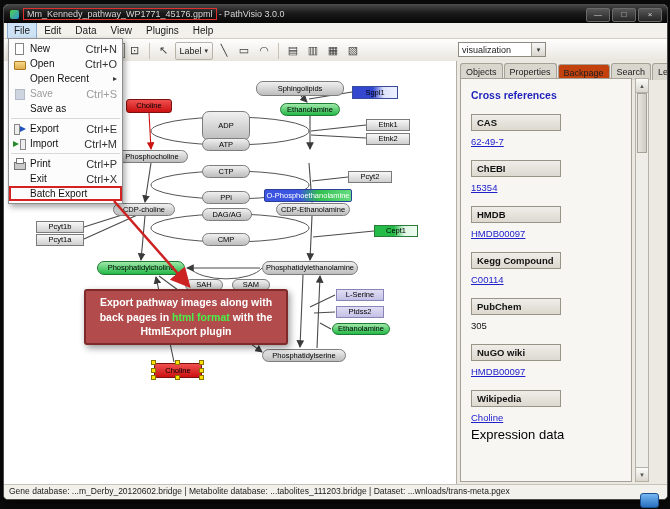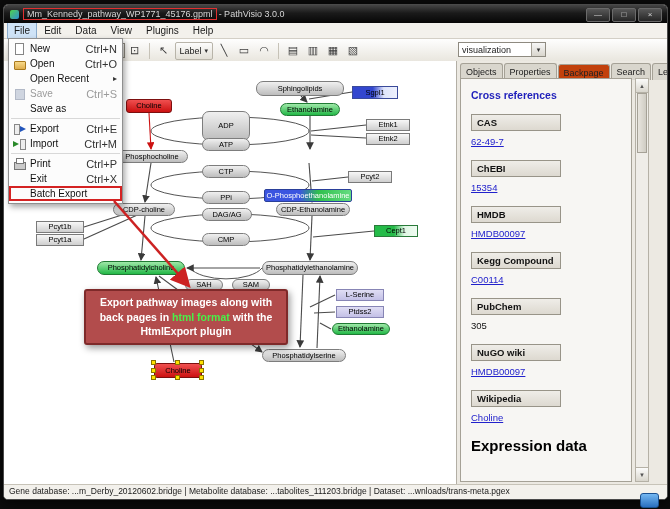--- a/index.html
+++ b/index.html
@@ -81,21 +81,21 @@
     border:1px solid #a5a196;border-bottom:none;border-radius:3px 3px 0 0;color:#222;}
   .tab.active{background:#c2410c;position:relative;top:1px;padding-bottom:3px;}
   .panel-body{position:absolute;left:3px;top:17px;width:172px;bottom:3px;
     background:#f7f6f3;border:1px solid #a5a196;padding:6px 10px;box-sizing:border-box;overflow:hidden;}
   .bp-heading{color:#1f1fbb;font-weight:bold;font-size:10.5px;margin:4px 0 2px;}
   .bp-section{margin-top:11px;}
   .bp-name{display:inline-block;min-width:78px;background:linear-gradient(#efede8,#ddd9d0);
     border:1px solid #989488;padding:2px 5px;font-weight:bold;font-size:9.5px;color:#111;}
   .bp-value{margin-top:5px;font-size:9.5px;color:#111;}
   .bp-value.link{color:#2121cc;text-decoration:underline;}
-  .bp-footer{font-weight:bold;font-size:15px;margin-top:14px;color:#000;}
+  .bp-footer{font-weight:normal;font-size:13px;margin-top:4px;color:#000;}
   .panel-scroll{position:absolute;left:178px;top:17px;width:14px;bottom:3px;
     background:#efede8;border:1px solid #b5b1a6;box-sizing:border-box;}
   .scroll-btn{height:13px;background:linear-gradient(#fbfbfa,#d9d6cd);border-bottom:1px solid #b5b1a6;
     display:flex;align-items:center;justify-content:center;font-size:6px;color:#555;}
   .scroll-btn.down{position:absolute;bottom:0;left:0;right:0;border-top:1px solid #b5b1a6;border-bottom:none;}
   .scroll-thumb{position:absolute;left:1px;right:1px;top:14px;height:58px;
     background:linear-gradient(90deg,#e8e5de,#cfccc3);border:1px solid #a5a196;}
   
   .statusbar{position:absolute;left:0;right:0;bottom:0;height:14px;
     background:#f3f1ec;border-top:1px solid #c7c3b8;font-size:8.5px;

